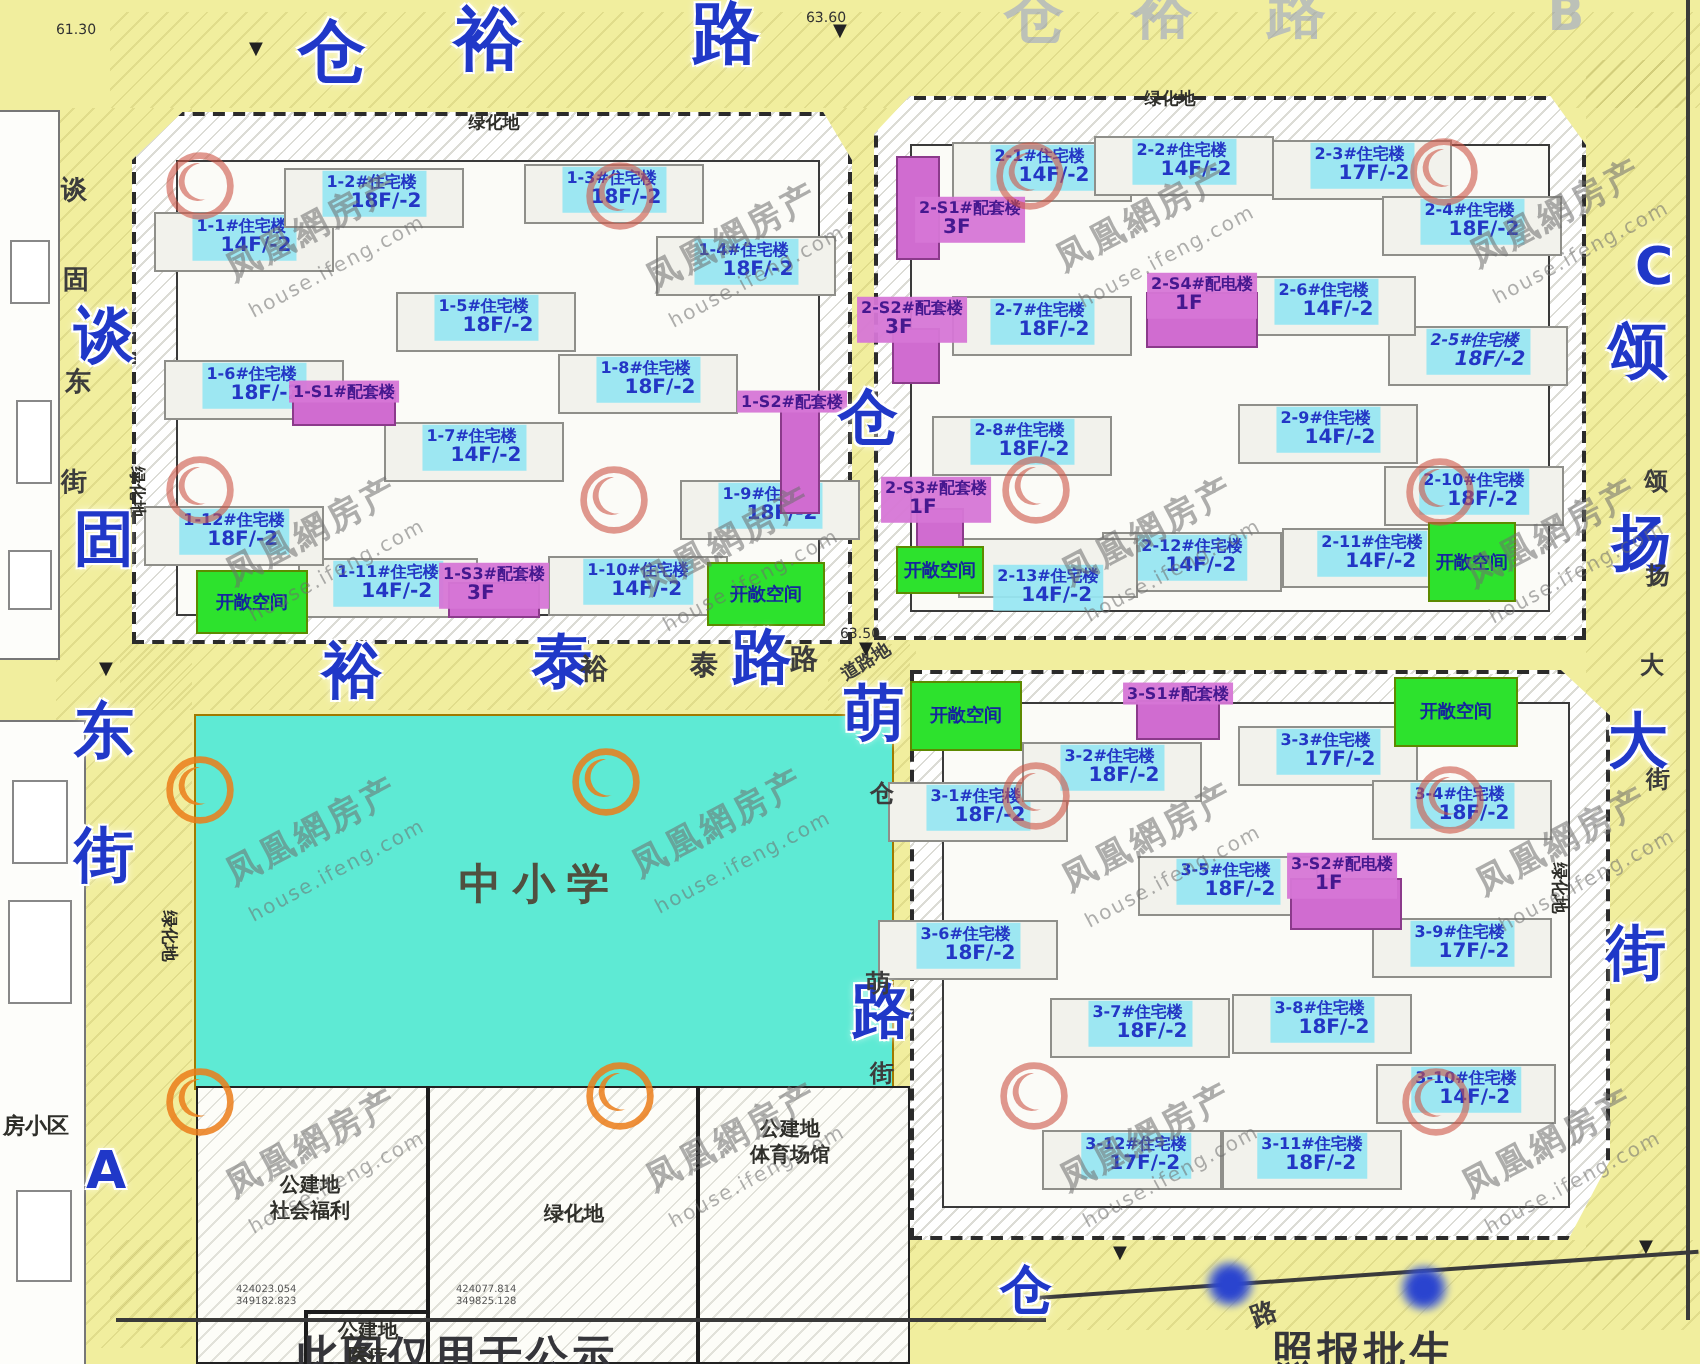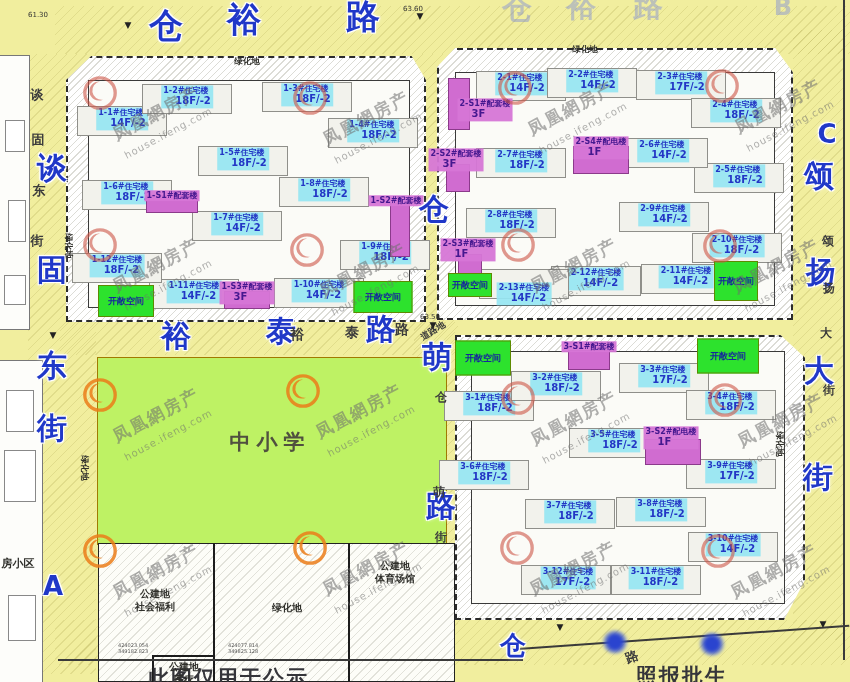--- a/index.html
+++ b/index.html
@@ -5,21 +5,21 @@
   html,body{margin:0;padding:0;}
   #plan{position:relative;width:850px;height:682px;background:#f1ee9e;overflow:hidden;
         font-family:"DejaVu Sans","Liberation Sans",sans-serif;}
   
   .pblock{position:absolute;background:repeating-linear-gradient(135deg,#ffffff 0 4px,#dcdcd6 4px 5px);
           border:2px dashed #2b2b2b;box-sizing:border-box;}
   .pcore{position:absolute;background:#fbfbf7;border:1.5px solid #3a3a3a;box-sizing:border-box;}
   .roadhatch{position:absolute;background:repeating-linear-gradient(135deg,rgba(0,0,0,0) 0 6px,rgba(140,130,40,.16) 6px 7px);}
   .white-area{position:absolute;background:#fdfdfa;border:1px solid #777;box-sizing:border-box;}
   .tiny-bldg{position:absolute;border:1px solid #888;background:#fff;}
-  .orange{position:absolute;background:#bef264;border:1px solid #a07a00;box-sizing:border-box;}
+  .orange{position:absolute;background:#5eead4;border:1px solid #a07a00;box-sizing:border-box;}
   .slab{position:absolute;background:#f2f2ec;border:1px solid #8f8f8a;transform:translate(-50%,-50%);}
   .chip{position:absolute;transform:translate(-50%,-50%);background:rgba(150,230,242,.92);
         color:#2336c5;font-weight:bold;font-size:8px;line-height:1.18;text-align:left;
         padding:1px 2px;white-space:nowrap;}
   .chip .fl{font-size:10px;display:block;padding-left:12px;}
   .chip.support{background:rgba(214,118,214,.95);color:#45188f;}
   .suprect{position:absolute;background:#d06cd0;border:1px solid #8b3a8b;transform:translate(-50%,-50%);}
   .open{position:absolute;background:#2de22d;border:1px solid #5d8a00;color:#15269c;
         font-weight:bold;font-size:9px;display:flex;align-items:center;justify-content:center;
         transform:translate(-50%,-50%);white-space:nowrap;}
@@ -119,21 +119,21 @@
       <div class="chip" style="left: 117px; top: 266px;">1-12#住宅楼<span class="fl">18F/-2</span></div>
       <div class="slab" style="left: 521px; top: 86px; width: 88px; height: 28px;"></div>
       <div class="chip" style="left: 521px; top: 84px;">2-1#住宅楼<span class="fl">14F/-2</span></div>
       <div class="slab" style="left: 592px; top: 83px; width: 88px; height: 28px;"></div>
       <div class="chip" style="left: 592px; top: 81px;">2-2#住宅楼<span class="fl">14F/-2</span></div>
       <div class="slab" style="left: 681px; top: 85px; width: 88px; height: 28px;"></div>
       <div class="chip" style="left: 681px; top: 83px;">2-3#住宅楼<span class="fl">17F/-2</span></div>
       <div class="slab" style="left: 736px; top: 113px; width: 88px; height: 28px;"></div>
       <div class="chip" style="left: 736px; top: 111px;">2-4#住宅楼<span class="fl">18F/-2</span></div>
       <div class="slab" style="left: 739px; top: 178px; width: 88px; height: 28px;"></div>
-      <div class="chip" style="left: 739px; top: 176px;">2-5#住宅楼<span class="fl">18F/-2</span></div>
+      <div class="chip" style="left: 739px; top: 176px; font-style: italic;">2-5#住宅楼<span class="fl">18F/-2</span></div>
       <div class="slab" style="left: 663px; top: 153px; width: 88px; height: 28px;"></div>
       <div class="chip" style="left: 663px; top: 151px;">2-6#住宅楼<span class="fl">14F/-2</span></div>
       <div class="slab" style="left: 521px; top: 163px; width: 88px; height: 28px;"></div>
       <div class="chip" style="left: 521px; top: 161px;">2-7#住宅楼<span class="fl">18F/-2</span></div>
       <div class="slab" style="left: 511px; top: 223px; width: 88px; height: 28px;"></div>
       <div class="chip" style="left: 511px; top: 221px;">2-8#住宅楼<span class="fl">18F/-2</span></div>
       <div class="slab" style="left: 664px; top: 217px; width: 88px; height: 28px;"></div>
       <div class="chip" style="left: 664px; top: 215px;">2-9#住宅楼<span class="fl">14F/-2</span></div>
       <div class="slab" style="left: 737px; top: 248px; width: 88px; height: 28px;"></div>
       <div class="chip" style="left: 737px; top: 246px;">2-10#住宅楼<span class="fl">18F/-2</span></div>

